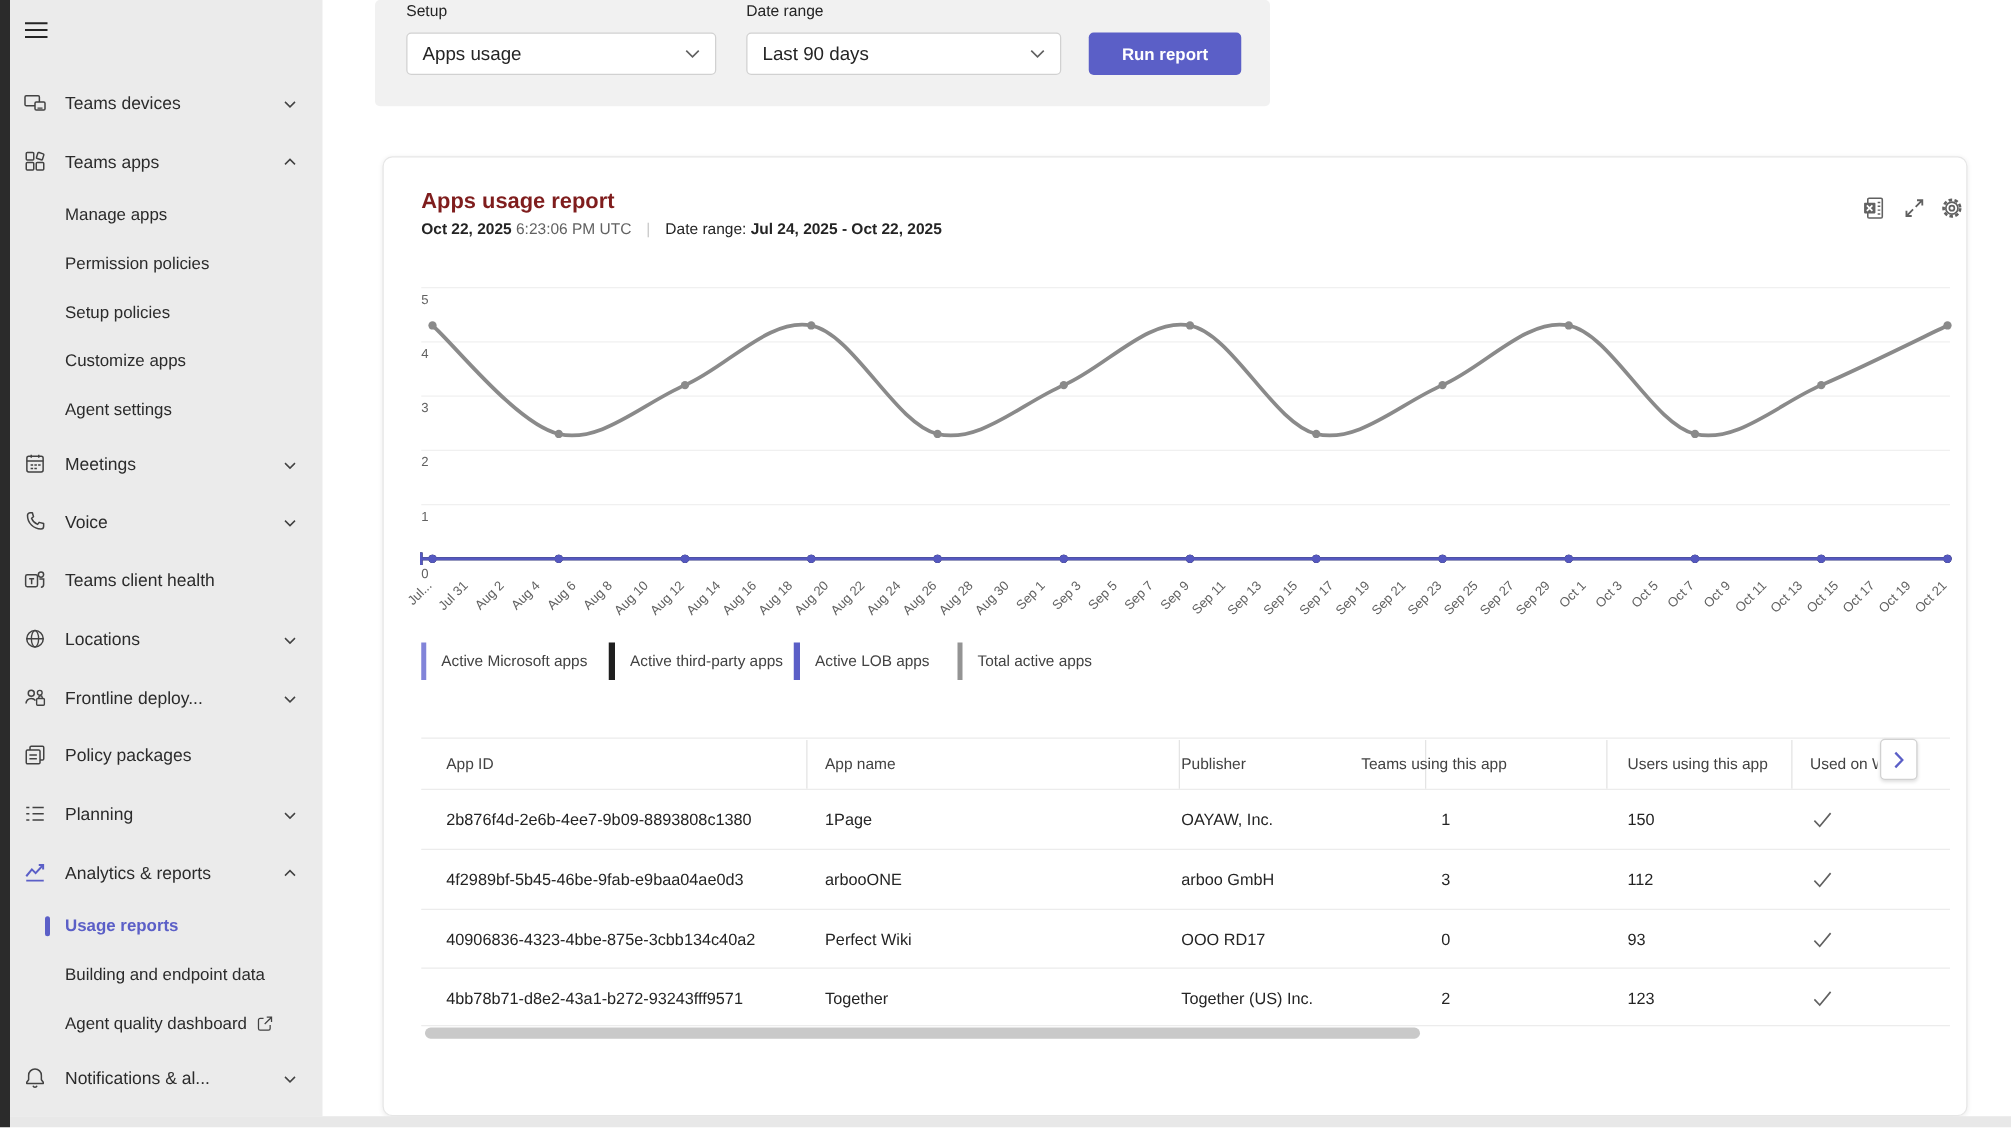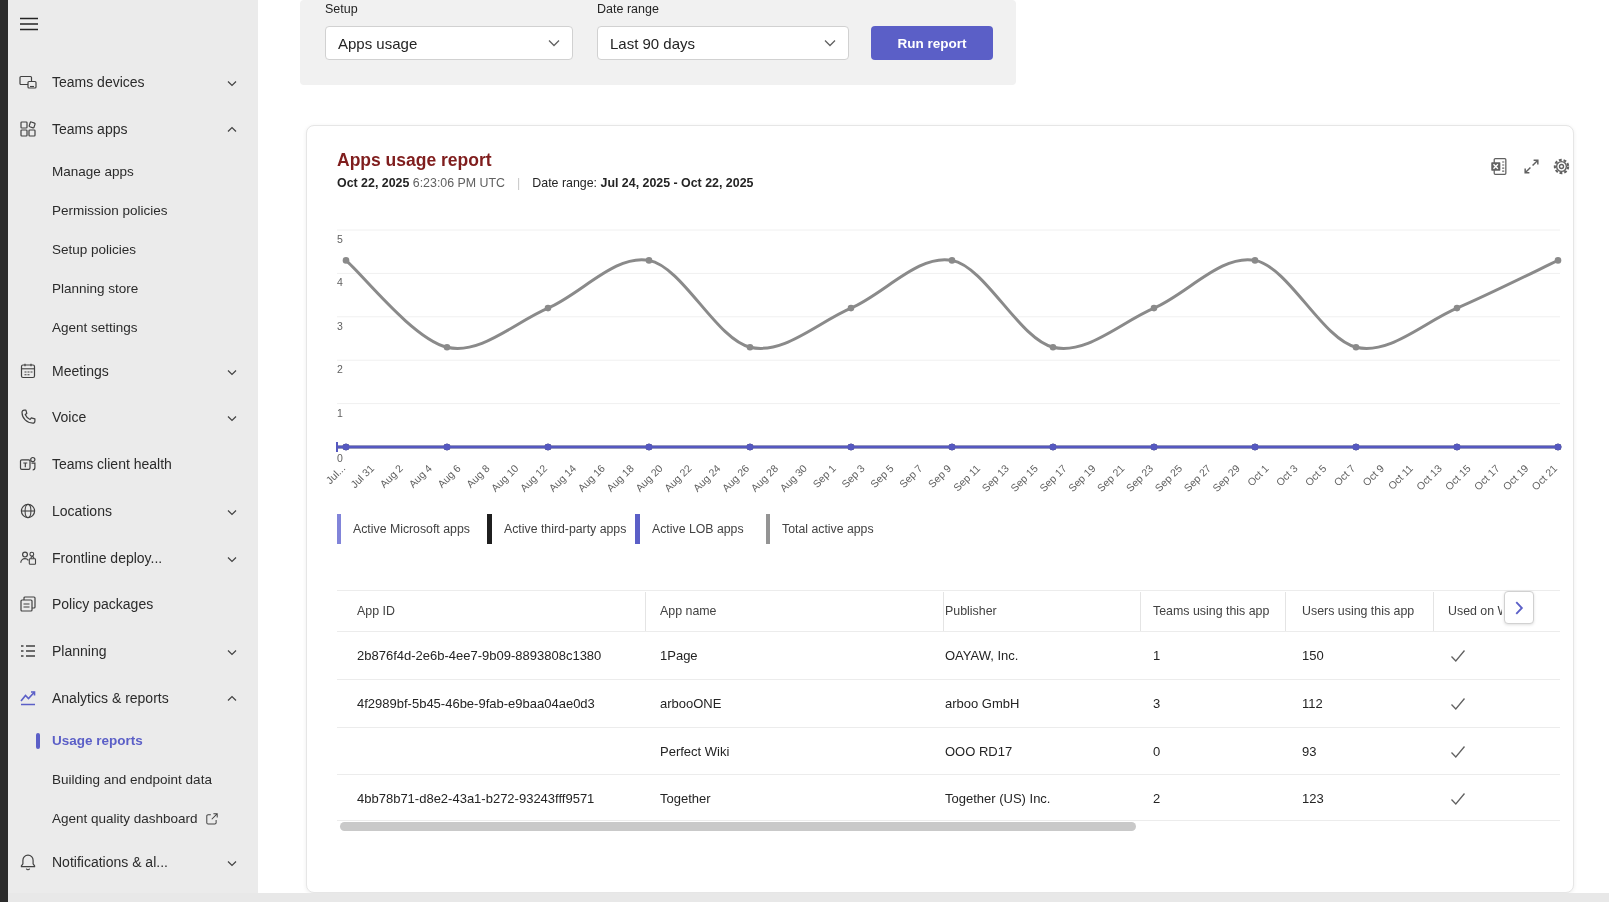--- a/index.html
+++ b/index.html
@@ -105,21 +105,21 @@
 <div class="nav-item nav-sub" style="top:152px">
     <span class="nav-label">Manage apps</span>
   </div>
 <div class="nav-item nav-sub" style="top:191px">
     <span class="nav-label">Permission policies</span>
   </div>
 <div class="nav-item nav-sub" style="top:230px">
     <span class="nav-label">Setup policies</span>
   </div>
 <div class="nav-item nav-sub" style="top:269px">
-    <span class="nav-label">Planning store</span>
+    <span class="nav-label">Customize apps</span>
   </div>
 <div class="nav-item nav-sub" style="top:308px">
     <span class="nav-label">Agent settings</span>
   </div>
 
 <div class="nav-item" style="top:351px">
   <span class="nav-icon">
       <svg width="18" height="18" viewBox="0 0 18 18">
         <rect x="2.5" y="3" width="13" height="12.5" rx="1.5" fill="none" stroke="#424242" stroke-width="1.2"></rect>
         <path d="M2.5 6.8h13" stroke="#424242" stroke-width="1.1"></path>
@@ -438,21 +438,21 @@
 <div class="tline" style="top:590px"></div>
 <div class="vline" style="left:645px"></div>
 <div class="vline" style="left:943px"></div>
 <div class="vline" style="left:1140px"></div>
 <div class="vline" style="left:1285px"></div>
 <div class="vline" style="left:1433px"></div>
 
 <span class="th" style="left:357px">App ID</span>
 <span class="th" style="left:660px">App name</span>
 <span class="th" style="left:945px">Publisher</span>
-<span class="th" style="left:1153px">Teams using this app</span>
+<span class="th" style="left:1089px">Teams using this app</span>
 <span class="th" style="left:1302px">Users using this app</span>
 <span class="th" style="left:1448px;width:54px;overflow:hidden">Used on W</span>
 
 <div id="col-next-btn">
     <svg width="9" height="14" viewBox="0 0 8 13">
       <path d="M1 1l5.2 5.5L1 12" fill="none" stroke="#5b5fc7" stroke-width="1.7"></path>
     </svg>
   </div>
 
 <div class="tline" style="top:631px"></div>
@@ -475,20 +475,21 @@
   <span class="td" style="left:608px">arboo GmbH</span>
   <span class="td" style="left:816px">3</span>
   <span class="td" style="left:965px">112</span>
   <span class="check" style="left:1113px"><svg width="16" height="14" viewBox="0 0 16 14">
         <path d="M1.5 7.5l4.3 4.5L14.5 1.5" fill="none" stroke="#616161" stroke-width="1.3"></path>
       </svg></span>
 </div>
 <div class="tline" style="top:727px"></div>
 
 <div class="trow" style="top:728px">
+  <span class="td" style="left:20px">40906836-4323-4bbe-875e-3cbb134c40a2</span>
   <span class="td" style="left:323px">Perfect Wiki</span>
   <span class="td" style="left:608px">OOO RD17</span>
   <span class="td" style="left:816px">0</span>
   <span class="td" style="left:965px">93</span>
   <span class="check" style="left:1113px"><svg width="16" height="14" viewBox="0 0 16 14">
         <path d="M1.5 7.5l4.3 4.5L14.5 1.5" fill="none" stroke="#616161" stroke-width="1.3"></path>
       </svg></span>
 </div>
 <div class="tline" style="top:774px"></div>
 

